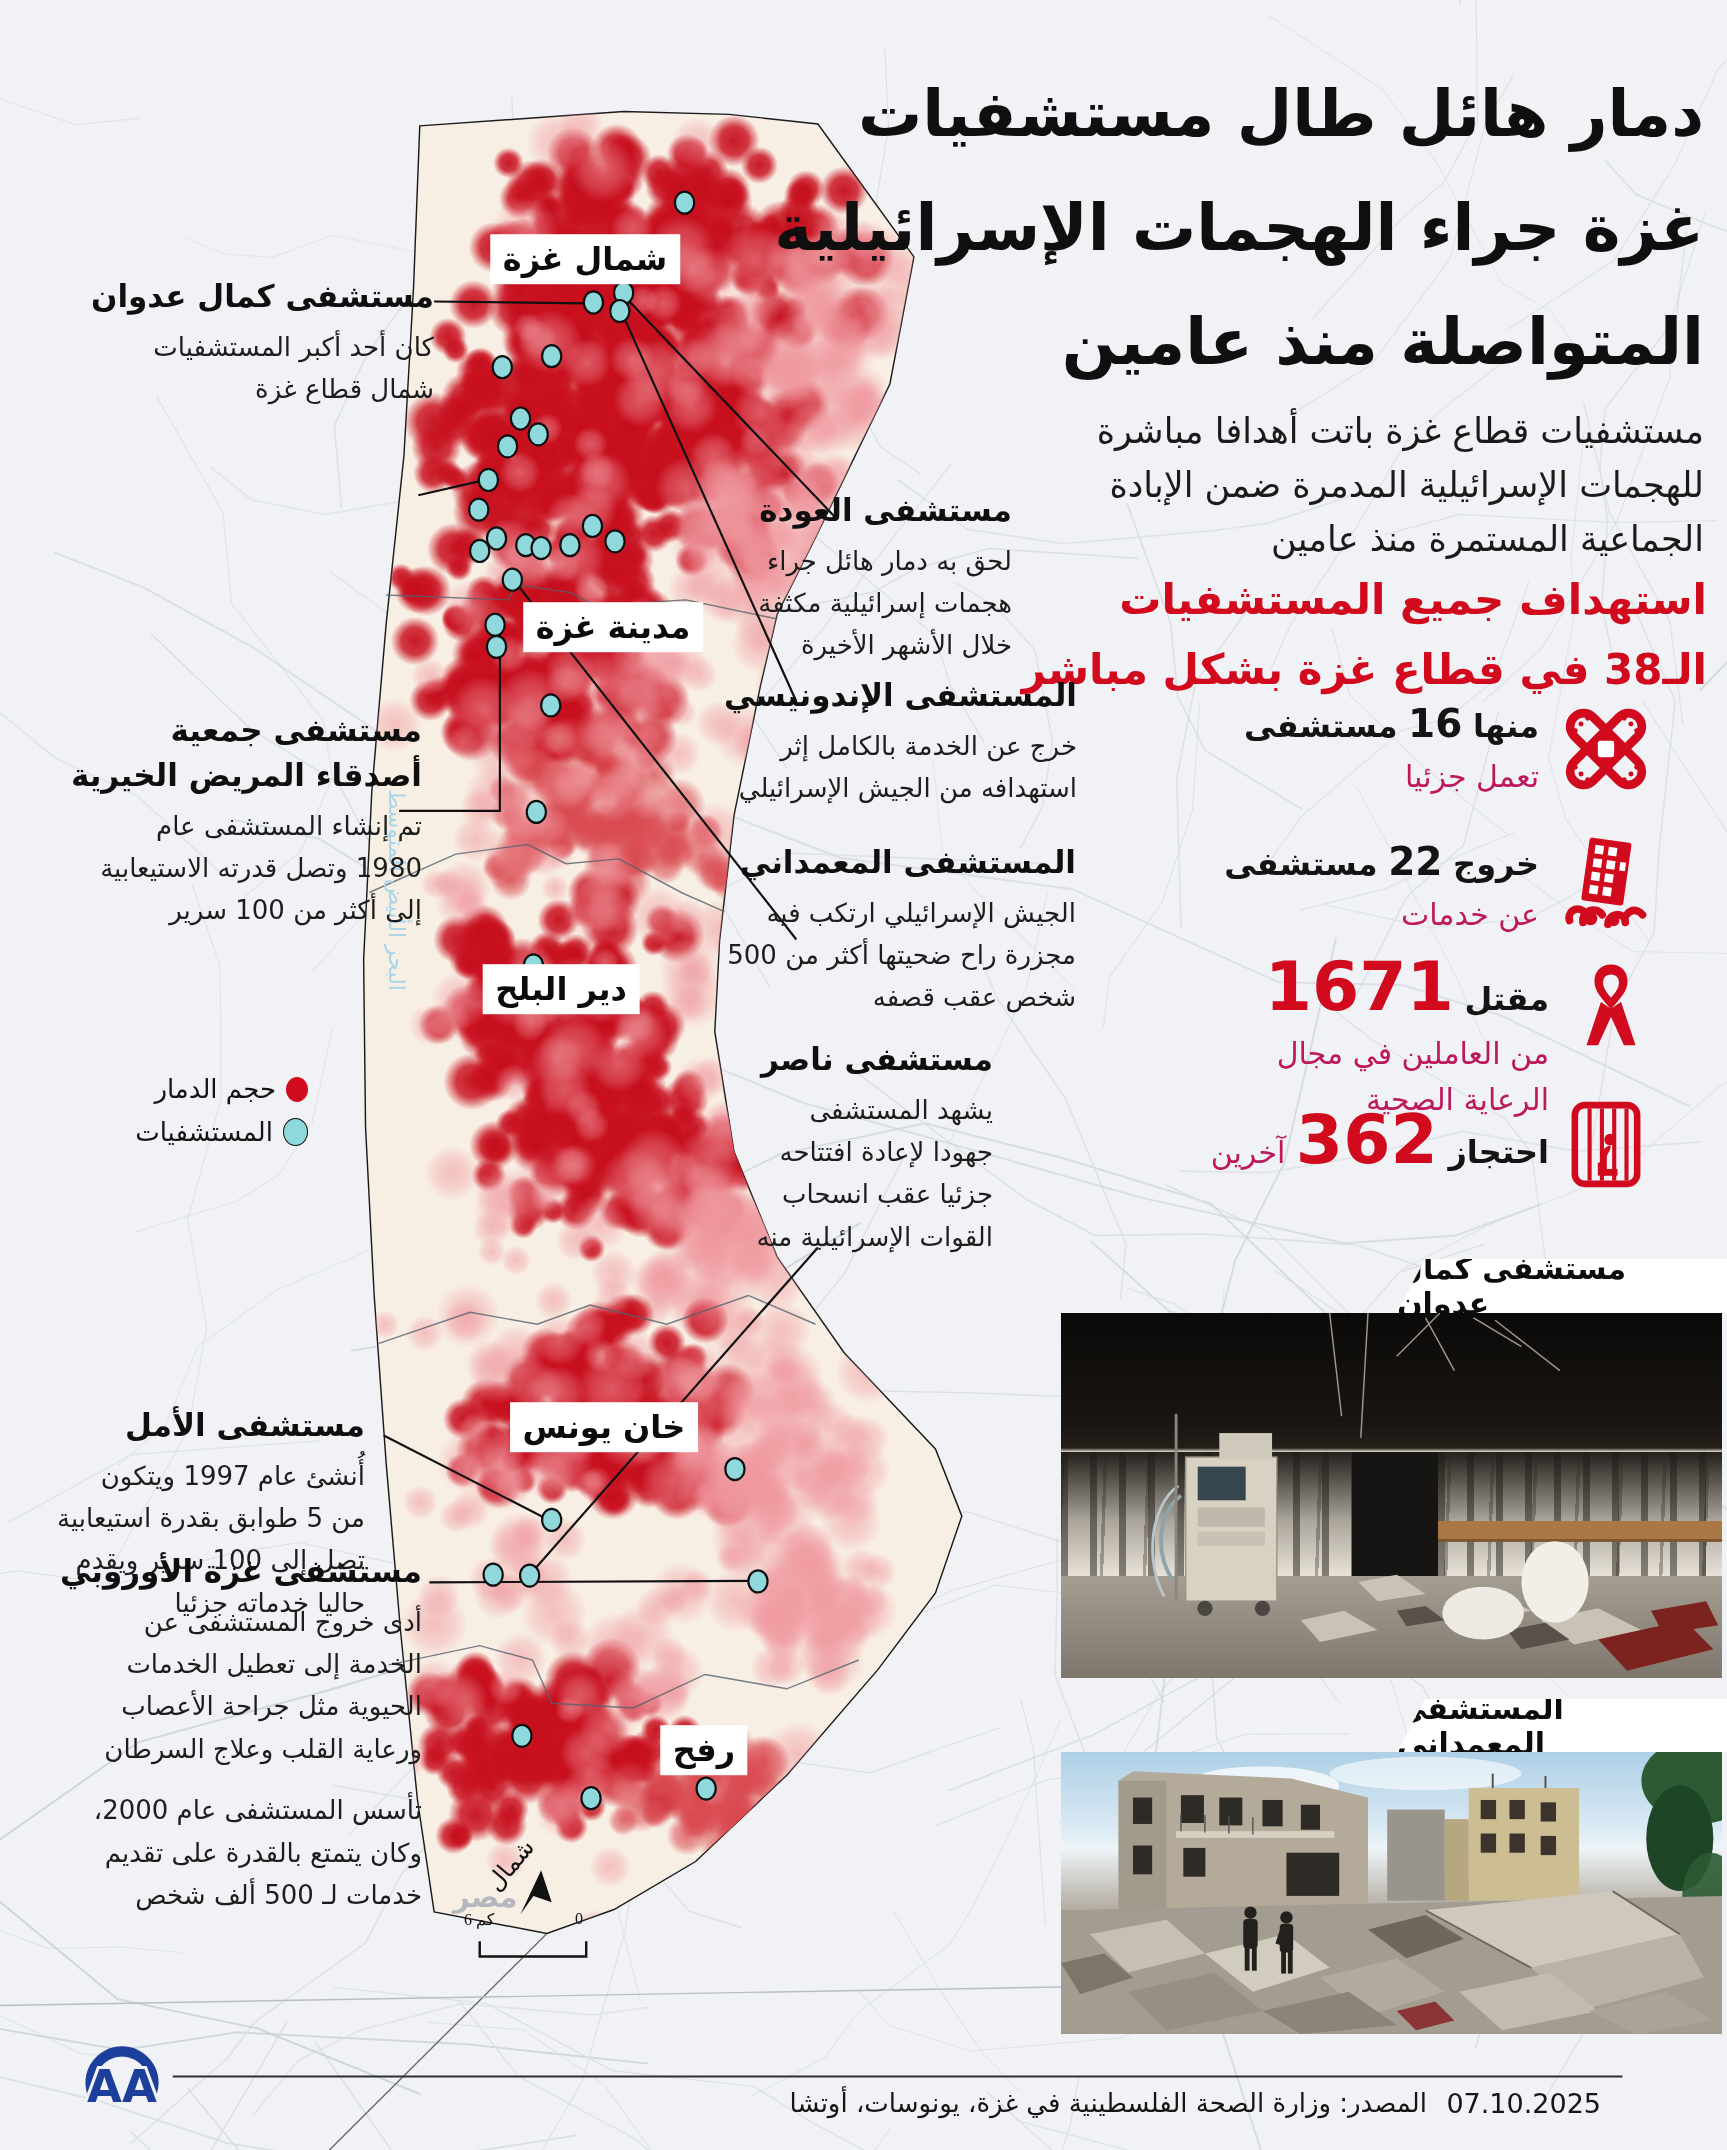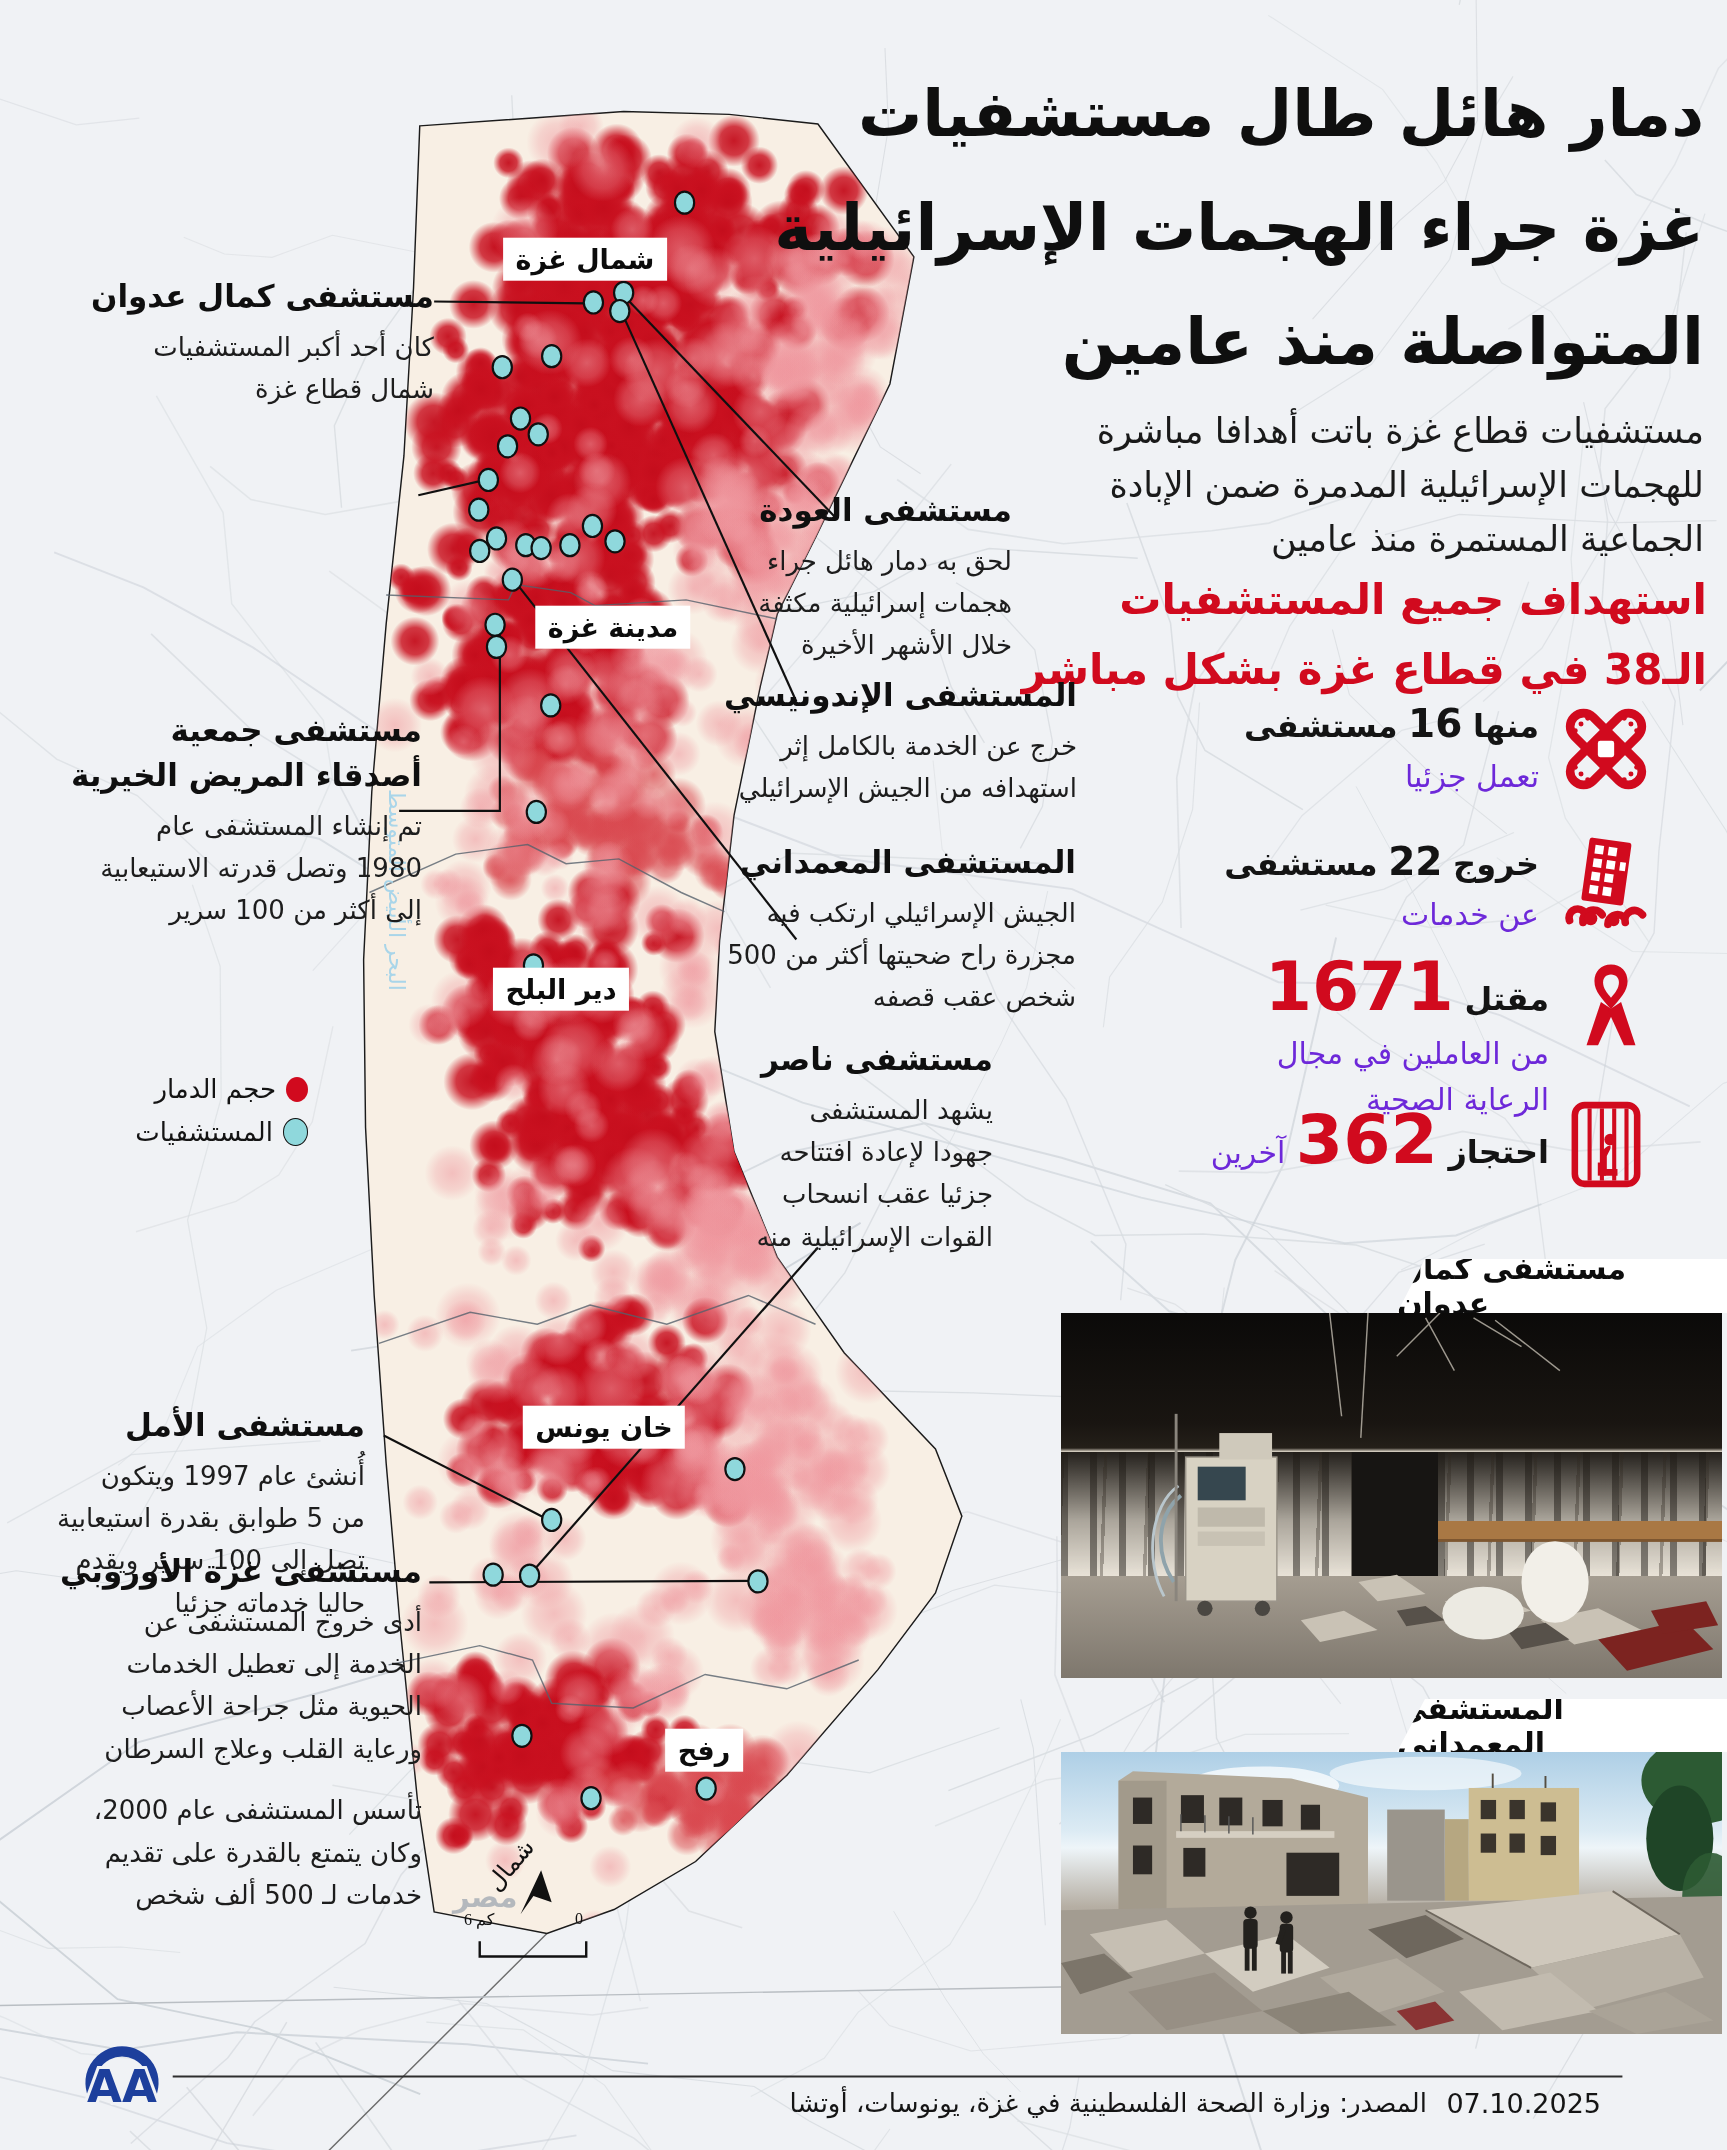--- a/index.html
+++ b/index.html
@@ -13,34 +13,34 @@
          line-height:114px;color:#0f0f0f;white-space:nowrap;}
   .subtitle{top:404px;right:23px;text-align:right;font-size:35px;line-height:54px;
             color:#1a1a1a;white-space:nowrap;}
   .highlight{top:565px;right:20px;text-align:right;font-weight:bold;font-size:42px;
              line-height:70px;color:#d10a1e;white-space:nowrap;}
 
   
   .stat-text{text-align:right;white-space:nowrap;direction:rtl;}
   .s-bold{font-weight:bold;font-size:32px;color:#141414;}
   .s-num-sm{font-weight:bold;font-size:39px;color:#141414;}
-  .s-reg{font-size:30px;color:#6d28d9;}
+  .s-reg{font-size:30px;color:#be185d;}
   .s-num-big{font-weight:bold;font-size:68px;color:#d10a1e;line-height:1;}
   .s-line{display:flex;align-items:baseline;justify-content:flex-start;gap:10.6px;}
   .stat-icon{position:absolute;}
 
   
   .ann{position:absolute;text-align:right;white-space:nowrap;}
   .ann-title{font-size:31px;font-weight:bold;color:#0f0f0f;line-height:1.45;}
   .ann-body{font-size:26px;color:#1d1d1d;line-height:1.63;margin-top:6.7px;}
   .ann-body+.ann-body{margin-top:19px;}
 
   
   .city{transform:translate(-50%,-50%);background:#ffffff;color:#0c0c0c;
-        font-weight:bold;font-size:27px;padding:5.8px 12.5px;white-space:nowrap;}
+        font-weight:bold;font-size:32px;padding:5.8px 12.5px;white-space:nowrap;}
   .egypt{font-weight:bold;font-size:29px;color:#b4b8bd;}
   .sea{writing-mode:vertical-rl;font-size:22px;color:#a9d5e9;letter-spacing:2.9px;}
   .north-label{font-size:24px;color:#111;transform:rotate(-50deg);}
   .scale-label{font-size:16px;color:#111;white-space:nowrap;font-family:Liberation Serif, serif;}
 
   
   .legend{top:1074px;right:1419px;display:flex;flex-direction:column;gap:12.5px;}
   .legend-row{display:flex;align-items:center;justify-content:flex-end;gap:10px;}
   .legend-label{font-size:26px;color:#141414;white-space:nowrap;}
   .dot{border-radius:50%;}

